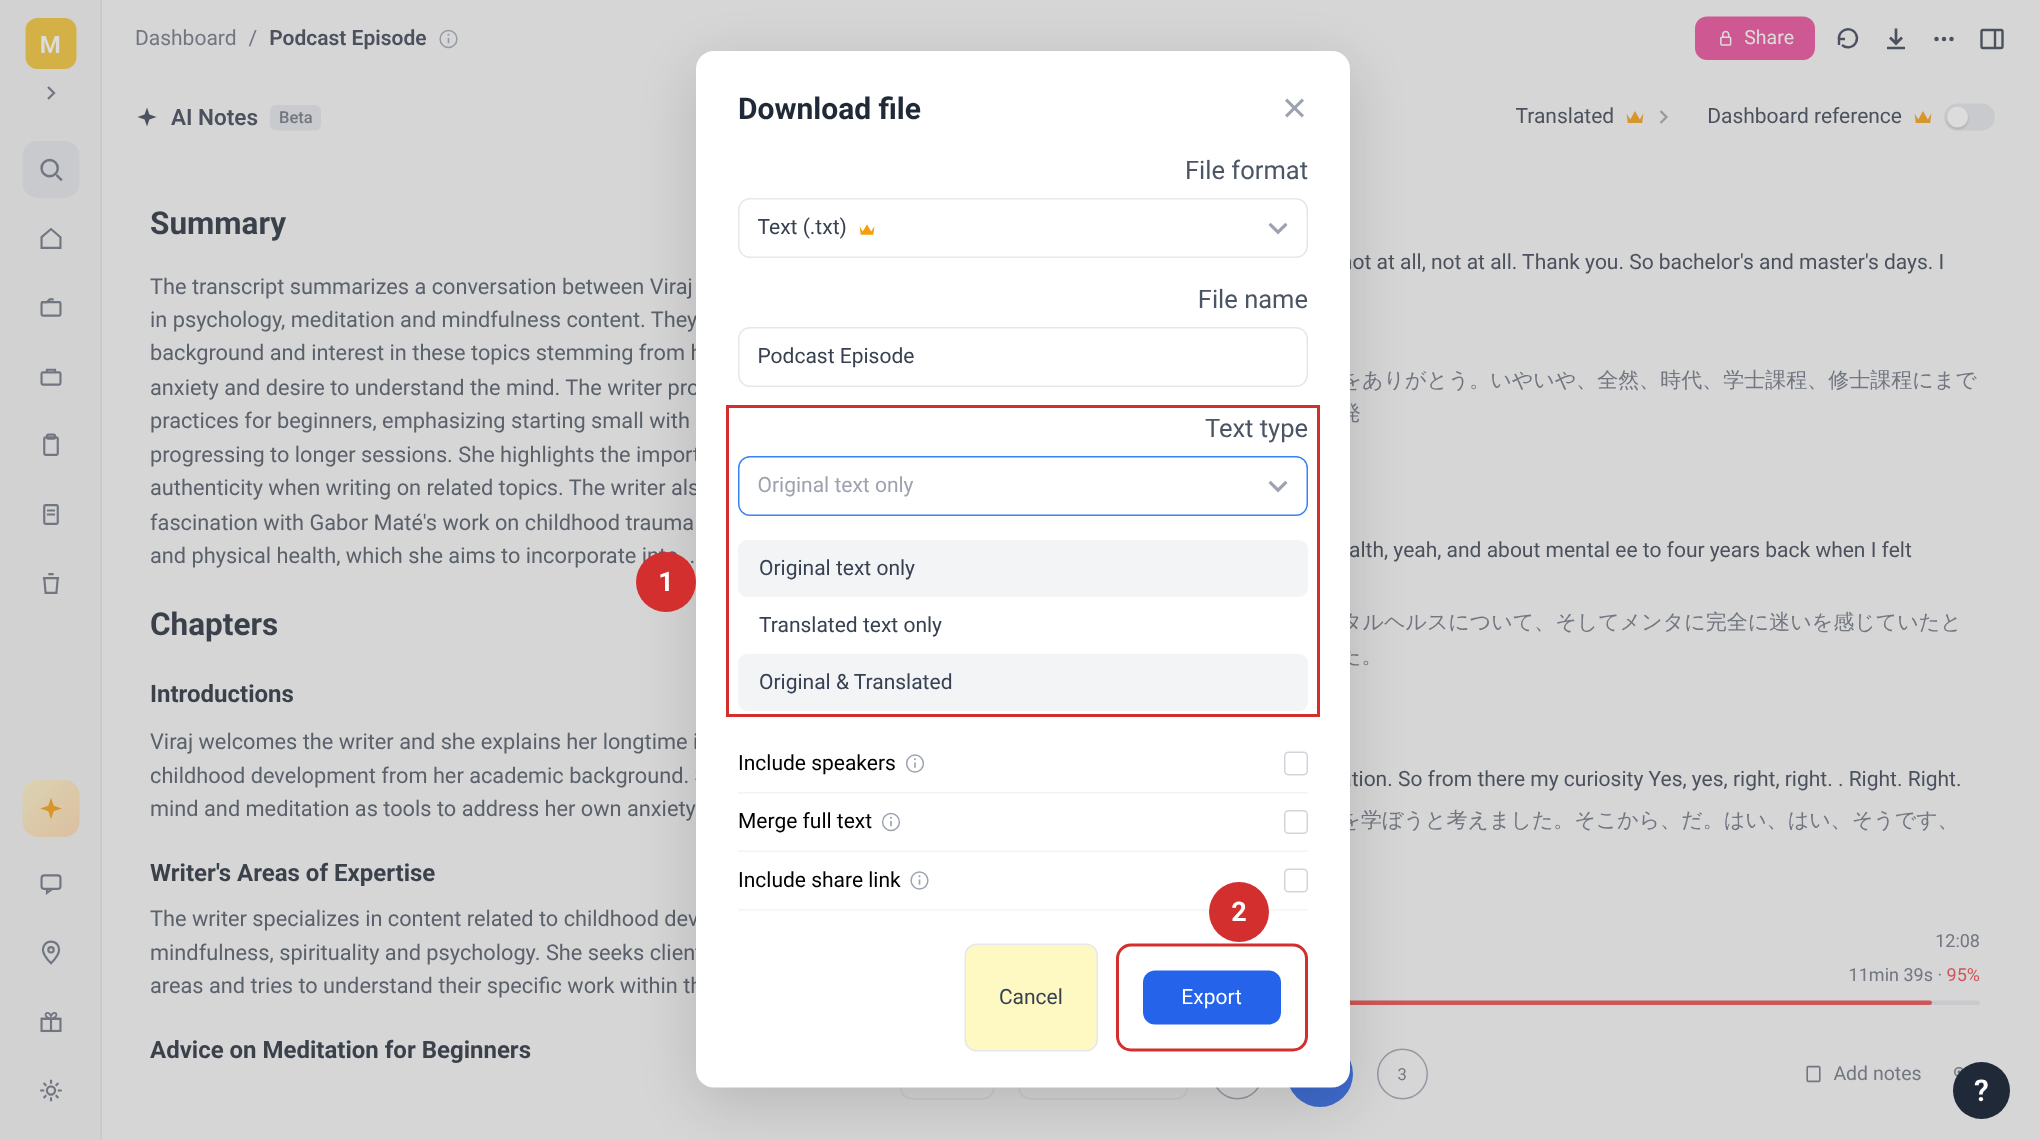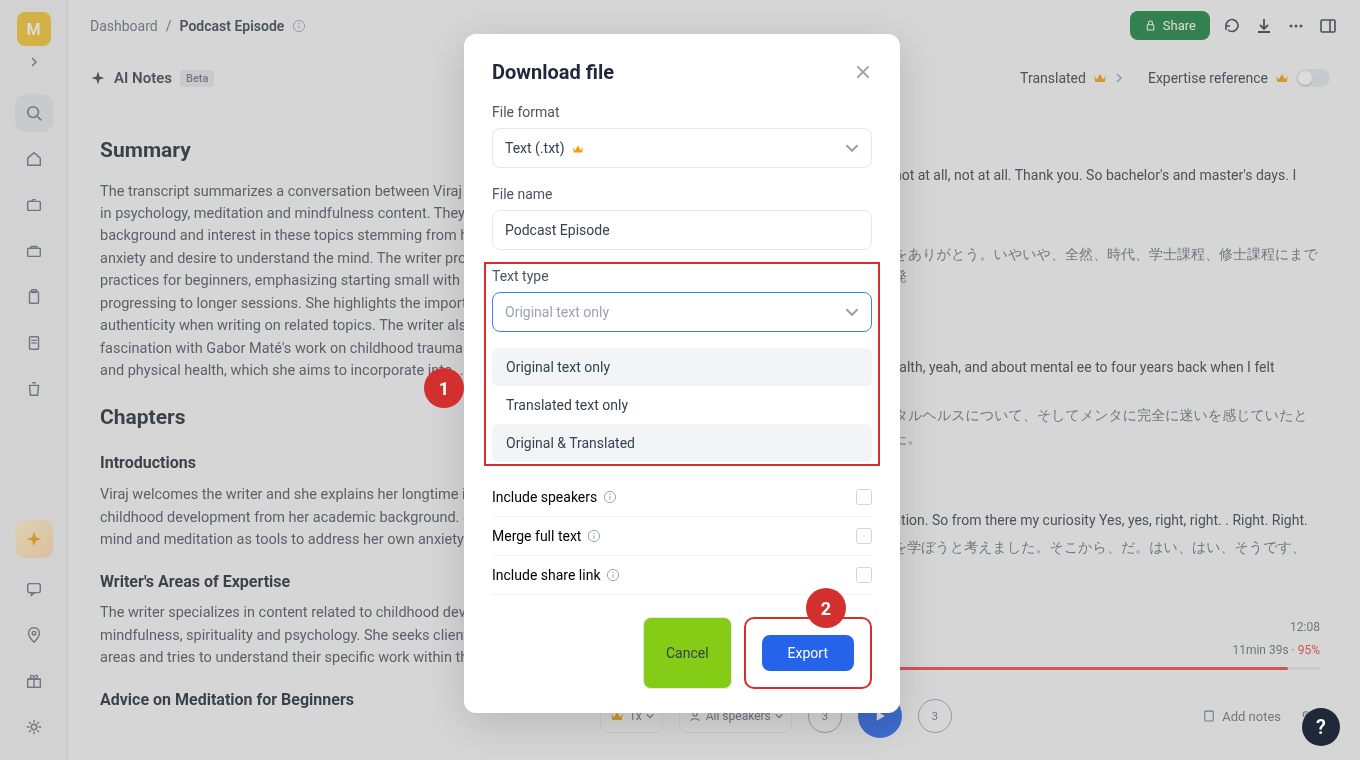--- a/index.html
+++ b/index.html
@@ -15,21 +15,21 @@
 .sb-top { margin-top: 20px; }
 .sb-spacer { flex: 1; }
 .sparkle { background: linear-gradient(135deg,#fef3c7,#fed7aa); width: 38px; height: 38px; border-radius: 10px; display: flex; align-items: center; justify-content: center; color: #f59e0b; margin-bottom: 10px; }
 
 
 .header { position: absolute; left: 68px; top: 0; right: 0; height: 52px; display: flex; align-items: center; padding: 0 22px; border-bottom: 1px solid transparent; }
 .breadcrumb { display: flex; align-items: center; gap: 8px; color: #6b7280; font-size: 14px; }
 .breadcrumb .current { font-weight: 600; color: #374151; }
 .hdr-spacer { flex: 1; }
 .hdr-btns { display: flex; align-items: center; gap: 12px; }
-.share-btn { background: #15803d; color: #fff; padding: 7px 14px; border-radius: 8px; font-size: 13px; display: flex; align-items: center; gap: 6px; cursor: pointer; }
+.share-btn { background: #ec4899; color: #fff; padding: 7px 14px; border-radius: 8px; font-size: 13px; display: flex; align-items: center; gap: 6px; cursor: pointer; }
 .hdr-ico { width: 20px; height: 20px; color: #374151; cursor: pointer; }
 
 
 .sub-header { position: absolute; left: 90px; top: 60px; right: 30px; height: 36px; display: flex; align-items: center; justify-content: space-between; }
 .ai-notes-title { display: flex; align-items: center; gap: 8px; font-size: 15px; font-weight: 600; color: #374151; }
 .ai-notes-title .badge { background: #e5e7eb; color: #6b7280; font-size: 11px; padding: 2px 6px; border-radius: 4px; font-weight: 500; }
 .hdr-right-opts { display: flex; align-items: center; gap: 24px; color: #374151; font-size: 14px; }
 .opt-link { display: flex; align-items: center; gap: 6px; cursor: pointer; }
 .crown-ico { width: 16px; height: 16px; color: #f59e0b; }
 .toggle-sw { width: 34px; height: 18px; background: #e5e7eb; border-radius: 9px; position: relative; }
@@ -63,21 +63,21 @@
 .progress-fill { position: absolute; left: 0; width: 35%; height: 3px; background: #ef4444; border-radius: 2px; }
 
 
 .overlay { position: absolute; inset: 0; background: rgba(128,128,128,0.28); }
 
 
 .modal { position: absolute; left: 464px; top: 34px; width: 436px; background: #fff; border-radius: 12px; box-shadow: 0 10px 40px rgba(0,0,0,.15); padding: 26px 28px 24px; }
 .modal-header { display: flex; justify-content: space-between; align-items: center; margin-bottom: 20px; }
 .modal-title { font-size: 20px; font-weight: 700; color: #1f2937; }
 .modal-close { width: 18px; height: 18px; color: #9ca3af; cursor: pointer; }
-.field-label { font-size: 14px; color: #4b5563; margin-bottom: 8px; }
+.field-label { font-size: 17px; color: #4b5563; margin-bottom: 8px; text-align: right; }
 .field-select, .field-input { width: 100%; height: 40px; border: 1px solid #e5e7eb; border-radius: 8px; padding: 0 12px; display: flex; align-items: center; justify-content: space-between; background: #fff; color: #374151; font-size: 14px; }
 .field-select { cursor: pointer; }
 .field-select.open { border: 1.5px solid #3b82f6; color: #9ca3af; }
 .field-group { margin-bottom: 18px; }
 .chev-down { color: #9ca3af; width: 14px; height: 14px; }
 .crown-inline { color: #f59e0b; width: 14px; height: 14px; margin-left: 6px; }
 
 
 .dropdown { position: absolute; left: 28px; right: 28px; top: 324px; background: #fff; border-radius: 8px; box-shadow: 0 4px 12px rgba(0,0,0,.1); padding: 4px; }
 .dropdown-item { padding: 11px 14px; font-size: 14px; color: #374151; border-radius: 6px; cursor: pointer; }
@@ -85,21 +85,21 @@
 
 .text-type-wrap { position: relative; border: 2px solid #d32f2f; margin: -6px -8px 6px; padding: 4px 6px 2px; }
 
 .check-row { display: flex; align-items: center; justify-content: space-between; padding: 11px 0; font-size: 14px; color: #000000; border-bottom: 1px solid #f3f4f6; }
 .check-row:last-child { border-bottom: none; }
 .check-row .left { display: flex; align-items: center; gap: 6px; }
 .info-ico { width: 14px; height: 14px; color: #9ca3af; }
 .checkbox { width: 16px; height: 16px; border: 1.5px solid #d1d5db; border-radius: 3px; }
 
 .modal-footer { display: flex; justify-content: flex-end; gap: 12px; margin-top: 22px; position: relative; }
-.btn-cancel { padding: 10px 22px; border: 1px solid #e5e7eb; border-radius: 8px; background: #84cc16; color: #374151; font-size: 14px; cursor: pointer; }
+.btn-cancel { padding: 10px 22px; border: 1px solid #e5e7eb; border-radius: 8px; background: #fef9c3; color: #374151; font-size: 14px; cursor: pointer; }
 .btn-export { padding: 10px 26px; border-radius: 8px; background: #2563eb; color: #fff; font-size: 14px; cursor: pointer; border: none; }
 .export-highlight { border: 2px solid #d32f2f; padding: 16px; border-radius: 10px; }
 
 
 .red-circle { position: absolute; width: 40px; height: 40px; background: #d32f2f; border-radius: 20px; color: #fff; font-weight: 700; font-size: 18px; display: flex; align-items: center; justify-content: center; z-index: 100; }
 
 
 .help-fab { position: absolute; right: 20px; bottom: 14px; width: 38px; height: 38px; background: #1f2937; color: #fff; border-radius: 19px; display: flex; align-items: center; justify-content: center; font-size: 20px; font-weight: 600; }
 
 svg { display: block; }
@@ -248,21 +248,21 @@
     <div class="opt-link">
       <span>Translated</span>
       <svg class="crown-ico" width="16" height="16" viewBox="0 0 20 20">
           <path d="M3 7 L6 12 L10 5 L14 12 L17 7 L16 15 H4 Z" fill="currentColor"></path>
         </svg>
       <svg width="10" height="10" viewBox="0 0 10 10" style="color:#9ca3af;">
           <path d="M3 1 L7 5 L3 9" stroke="currentColor" stroke-width="1.5" fill="none"></path>
         </svg>
     </div>
     <div class="opt-link">
-      <span>Expertise reference</span>
+      <span>Dashboard reference</span>
       <svg class="crown-ico" width="16" height="16" viewBox="0 0 20 20">
           <path d="M3 7 L6 12 L10 5 L14 12 L17 7 L16 15 H4 Z" fill="currentColor"></path>
         </svg>
       <div class="toggle-sw"></div>
     </div>
   </div>
 </div>
 
 <div class="content">
   <div class="notes-col">

